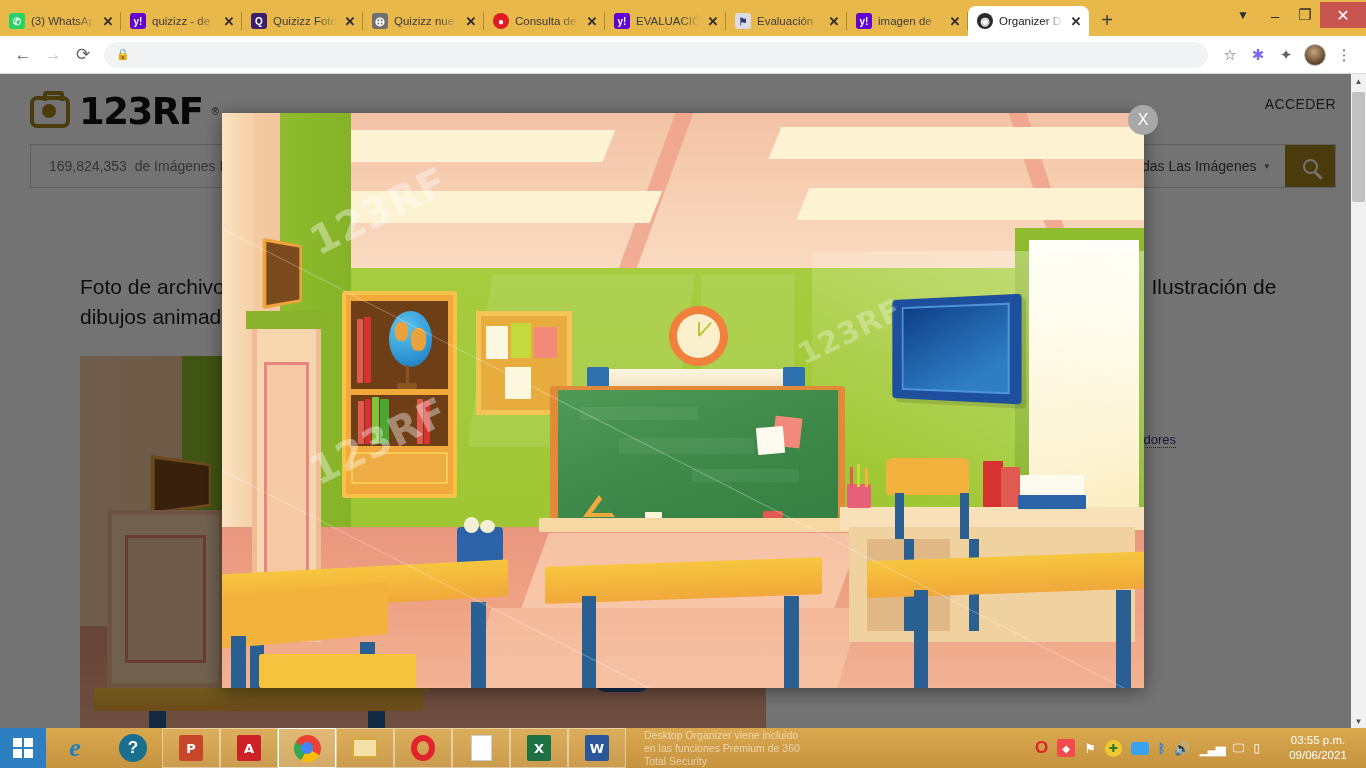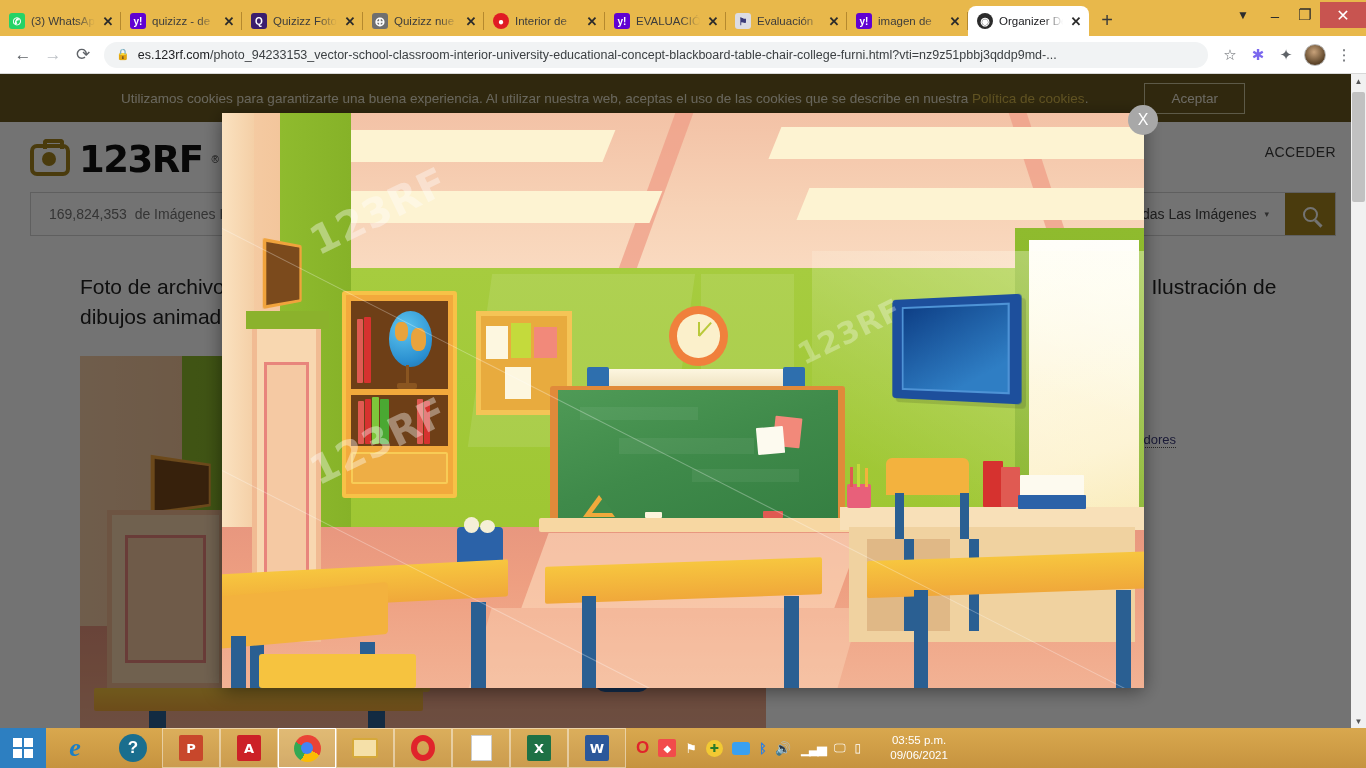--- a/index.html
+++ b/index.html
@@ -425,21 +425,21 @@
       <span class="title">Quizizz Foto</span>
       <span class="tabclose">✕</span>
     </div>
     <div class="tab inactive">
       <span class="favicon" style="background:#6f6f6f;font-size:13px">⊕</span>
       <span class="title">Quizizz nue</span>
       <span class="tabclose">✕</span>
     </div>
     <div class="tab inactive">
       <span class="favicon" style="background:#e01b24;border-radius:50%">●</span>
-      <span class="title">Interior de</span>
+      <span class="title">Consulta de</span>
       <span class="tabclose">✕</span>
     </div>
     <div class="tab inactive">
       <span class="favicon" style="background:#6001d2">y!</span>
       <span class="title">EVALUACIÓ</span>
       <span class="tabclose">✕</span>
     </div>
     <div class="tab inactive">
       <span class="favicon" style="background:#dcdce4;color:#3a3a7a">⚑</span>
       <span class="title">Evaluación </span>
@@ -464,37 +464,30 @@
       <div class="wb close">✕</div>
     </div>
   </div>
 
   <div class="toolbar">
     <div class="navbtn">←</div>
     <div class="navbtn disabled">→</div>
     <div class="navbtn">⟳</div>
     <div class="omnibox">
       <span class="lock">🔒</span>
-      <span class="url"><b>es.123rf.com</b><span>/photo_94233153_vector-school-classroom-interior-university-educational-concept-blackboard-table-chair-college-furni.html?vti=nz9z51pbbj3qddp9md-...</span></span>
     </div>
     <div class="tbicon">☆</div>
     <div class="tbicon" style="color:#7b68ee">✱</div>
     <div class="tbicon">✦</div>
     <div class="avatar-btn"></div>
     <div class="tbicon">⋮</div>
   </div>
 
   <div id="page">
 
-    <div class="cookiebar">
-      <div class="ctext">
-        <span>Utilizamos cookies para garantizarte una buena experiencia. Al utilizar nuestra web, aceptas el uso de las cookies que se describe en nuestra </span><a>Política de cookies</a><span>.</span>
-      </div>
-      <button class="cookie-accept">Aceptar</button>
-    </div>
 
     <div class="site-header">
       <div class="brand">
         <span class="camicon"></span>
         <span class="wordmark">123RF</span>
         <span class="reg">®</span>
       </div>
       <div class="hdr-right">
         <span class="hdr-link">ACCEDER</span>
       </div>
@@ -737,20 +730,25 @@
   <div class="tb-item boxed">
     <span style="width:21px;height:26px;background:#fff;border:1px solid #ccc;display:block"></span>
   </div>
   <div class="tb-item boxed">
     <span class="ico-sq" style="background:#1e7145">X</span>
   </div>
   <div class="tb-item boxed">
     <span class="ico-sq" style="background:#2b579a">W</span>
   </div>
 
+  <div class="tb-ad">
+    <span>Desktop Organizer viene incluido</span>
+    <span>en las funciones Premium de 360</span>
+    <span>Total Security</span>
+  </div>
 
   <div class="tb-tray">
     <span class="tri-ico" style="color:#e0242b;font-size:17px;font-weight:bold">O</span>
     <span class="tri-ico" style="background:#f24b4b;color:#fff;width:18px;height:18px;display:flex;align-items:center;justify-content:center;border-radius:2px;font-size:10px">◆</span>
     <span class="tri-ico">⚑</span>
     <span class="tri-ico" style="background:#f2c933;color:#2a7a2a;width:17px;height:17px;border-radius:50%;display:flex;align-items:center;justify-content:center;font-size:11px">✚</span>
     <span class="tri-ico" style="background:#3aa0f0;width:18px;height:13px;border-radius:3px;display:block"></span>
     <span class="tri-ico" style="color:#2f7fe0;font-weight:bold">ᛒ</span>
     <span class="tri-ico">🔊</span>
     <span class="tri-ico" style="letter-spacing:-2px">▁▃▅</span>

